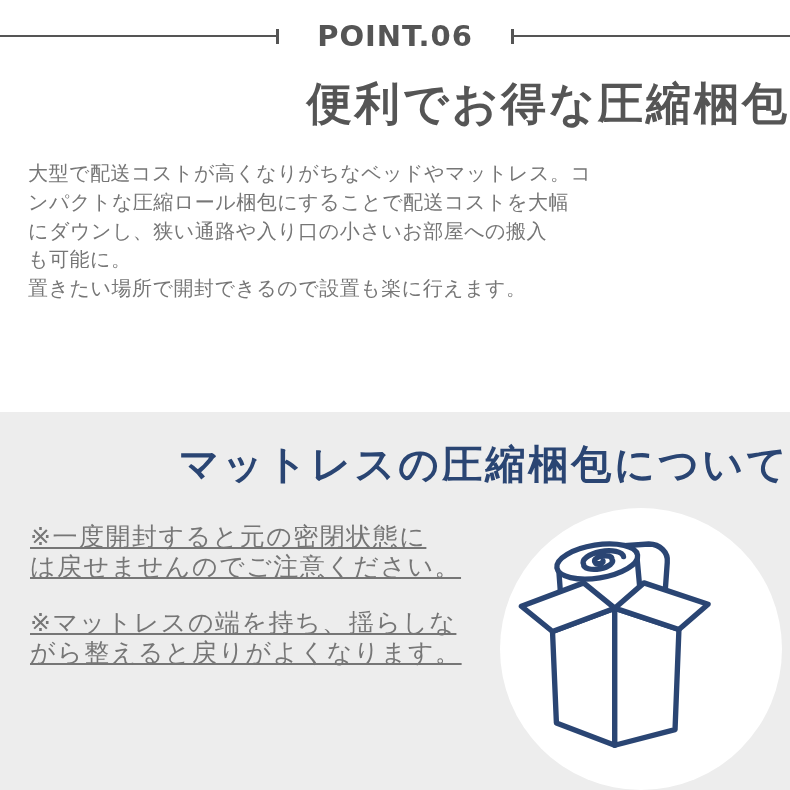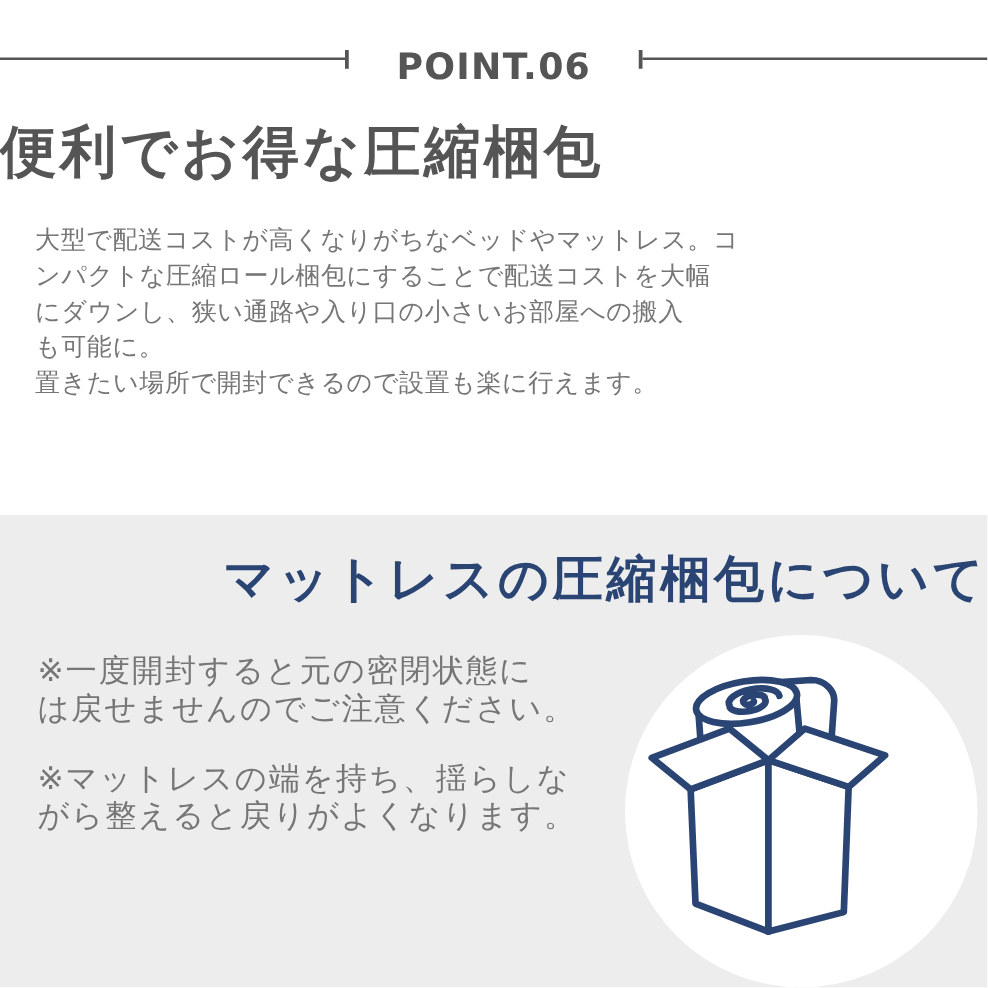--- a/index.html
+++ b/index.html
@@ -13,40 +13,41 @@
   body{
     font-family:"DejaVu Sans","Liberation Sans",sans-serif;
     background:#ffffff;
     color:var(--body-gray);
     overflow:hidden;
   }
   .page{width:790px;height:790px;display:flex;flex-direction:column;}
 
   
   .point-header{
-    margin-top:39px;
+    margin-top:21px;
     display:flex;
+    align-items:center;
     height:30px;
   }
   .rule{flex:1;display:flex;align-items:center;height:16px;}
   .rule-line{flex:1;height:2px;background:var(--heading-gray);}
   .rule-tick{width:3px;height:15px;background:var(--heading-gray);}
   .point-label{
     margin:0 38px;
     font-size:29px;
     font-weight:bold;
     letter-spacing:1px;
     color:var(--heading-gray);
     line-height:1;
   }
 
   
   .main-title{
     margin-top:30px;
-    text-align:left;
+    text-align:right;
     font-size:45px;
     font-weight:bold;
     letter-spacing:3px;
     color:var(--heading-gray);
     line-height:1;
   }
 
   
   .lead{
     margin-top:33px;
@@ -80,20 +81,21 @@
     padding-left:30px;
     width:480px;
   }
   .note{
     font-size:25px;
     letter-spacing:1.5px;
     line-height:1.2;
     color:var(--body-gray);
     white-space:pre-line;
     margin-bottom:26px;
+    text-decoration:underline;
   }
   .note:last-child{margin-bottom:0;}
 
   
   .badge{
     position:absolute;
     left:500px;
     top:96px;
     width:282px;
     height:282px;

